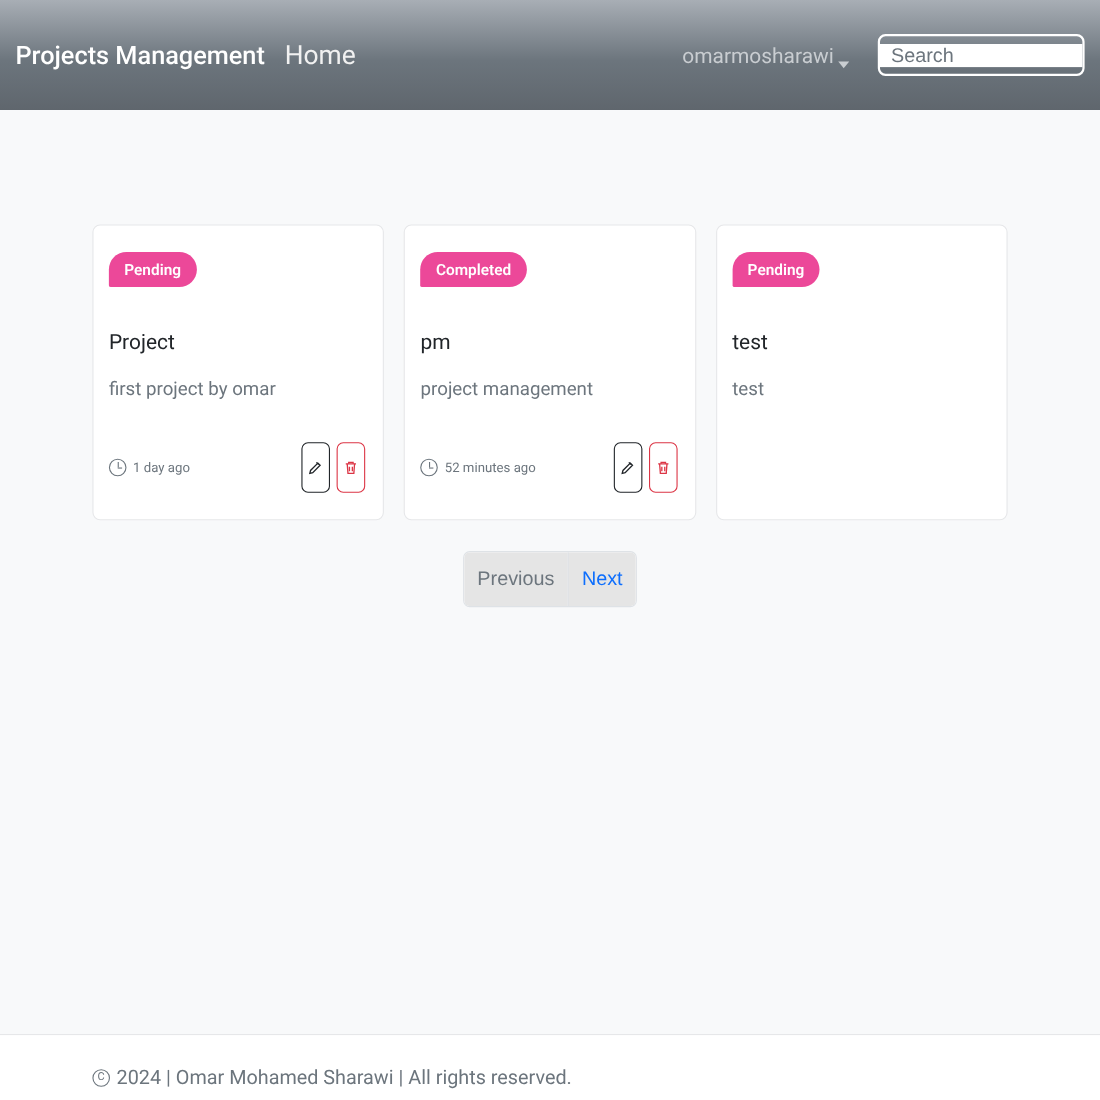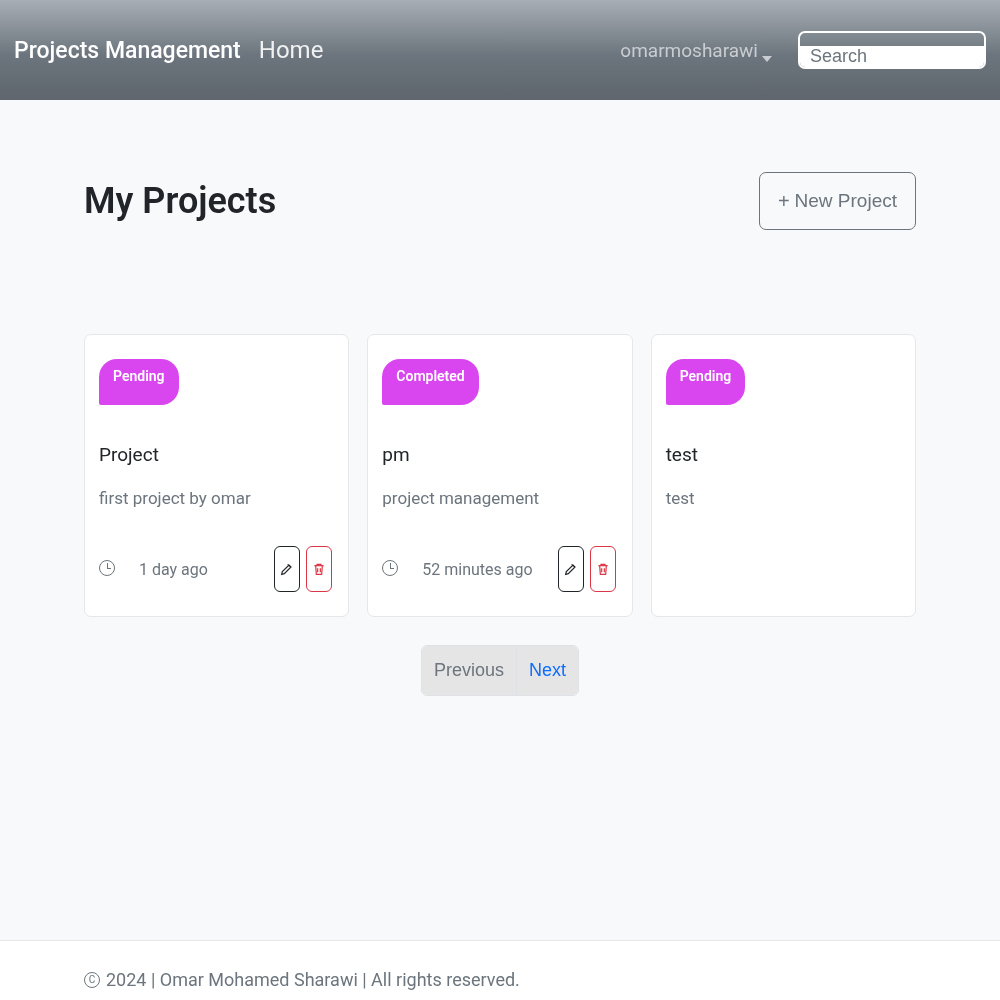--- a/index.html
+++ b/index.html
@@ -44,21 +44,21 @@
   }
   .caret {
     width: 0; height: 0;
     border-left: 5px solid transparent;
     border-right: 5px solid transparent;
     border-top: 6px solid #c9cdd1;
     margin-top: 2px;
   }
   .search-wrap {
     display: flex;
-    align-items: flex-end;
+    align-items: center;
     border: 2px solid #fff;
     border-radius: 7px;
     overflow: hidden;
     height: 38px;
     width: 188px;
   }
   .search-input {
     border: none;
     outline: none;
     padding: 0 10px;
@@ -108,24 +108,24 @@
   }
   .card {
     background: #fff;
     border: 1px solid #e6e7e9;
     border-radius: 7px;
     padding: 24px 16px 24px 14px;
     display: flex;
     flex-direction: column;
   }
   .badge {
-    background: #d946ef;
+    background: #ec4899;
     color: #fff;
     border-radius: 18px 18px 18px 2px;
-    padding: 9px 14px 21px;
+    padding: 9px 14px 7px;
     font-size: 14px;
     font-weight: 600;
     width: fit-content;
   }
   .card-title {
     font-size: 19px;
     font-weight: 400;
     margin-top: 38px;
   }
   .card-desc {
@@ -134,23 +134,24 @@
     margin-top: 22px;
   }
   .card-bottom {
     display: flex;
     align-items: center;
     justify-content: space-between;
     margin-top: 38px;
   }
   .time {
     display: flex;
-    gap: 24px;
+    align-items: center;
+    gap: 6px;
     color: #6c757d;
-    font-size: 16px;
+    font-size: 12px;
   }
   .clock {
     width: 16px; height: 16px;
     border: 1.5px solid #6c757d;
     border-radius: 50%;
     position: relative;
   }
   .clock::before, .clock::after {
     content: "";
     position: absolute;
@@ -231,27 +232,20 @@
     <span>omarmosharawi</span>
     <span class="caret"></span>
   </div>
   <div class="search-wrap">
     <input class="search-input" type="text" placeholder="Search" style="">
 
   </div>
 </div>
 
 <div class="main">
-  <div class="header-row">
-    <h1 class="page-title">My Projects</h1>
-    <button class="new-btn">
-      <span class="plus">+</span>
-      <span>New Project</span>
-    </button>
-  </div>
 
   <div class="grid">
 
     <div class="card">
       <div class="badge">Pending</div>
       <div class="card-title">Project</div>
       <div class="card-desc">first project by omar</div>
       <div class="card-bottom">
         <div class="time">
           <span class="clock"></span>

